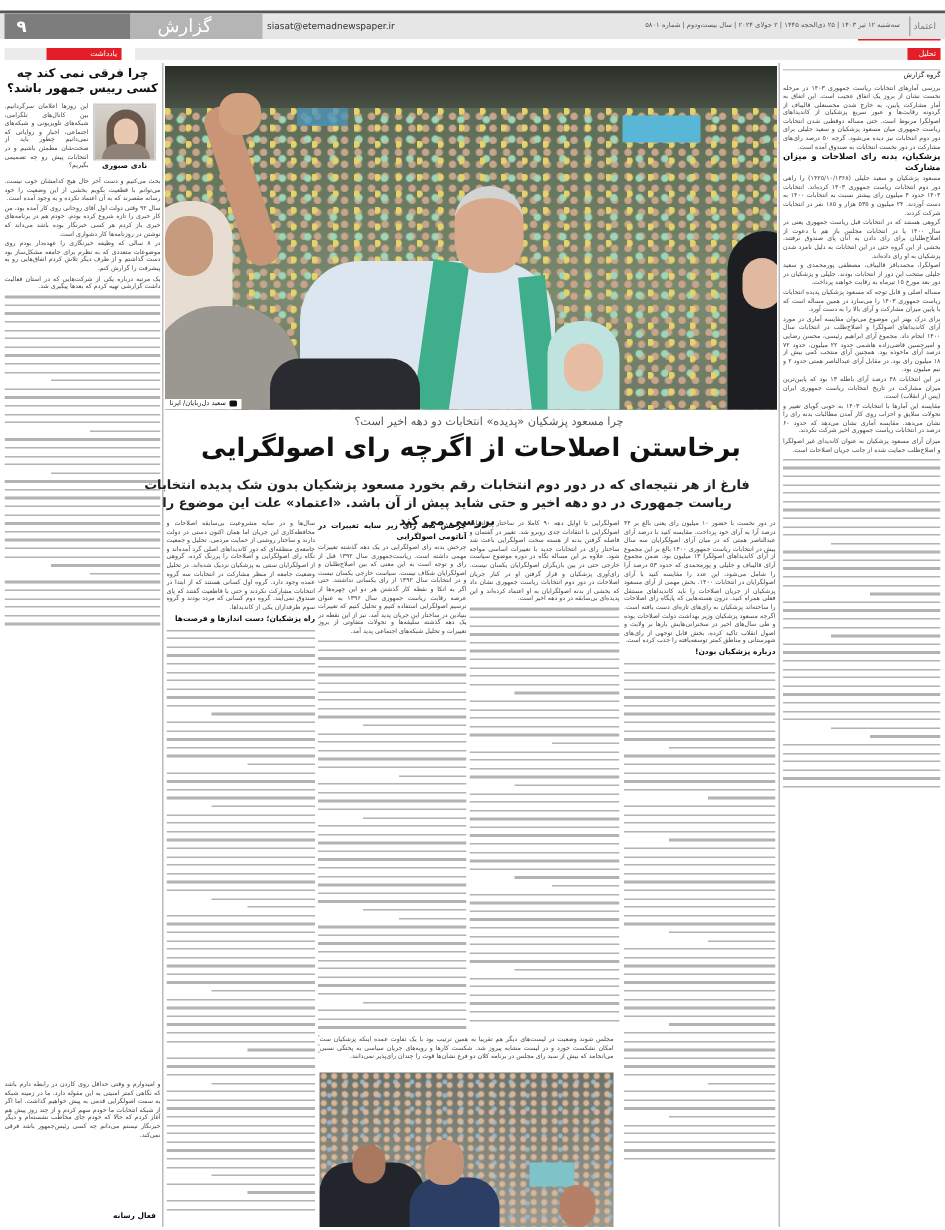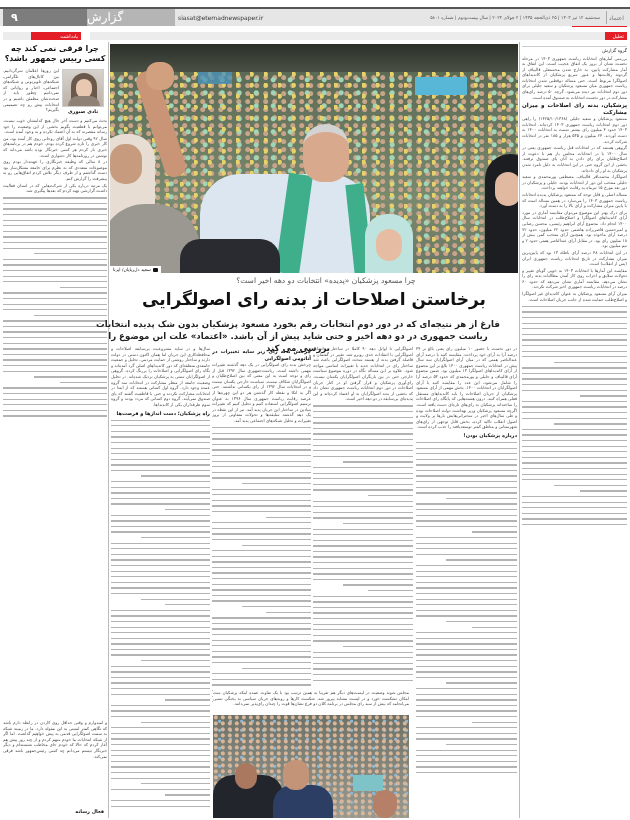--- a/index.html
+++ b/index.html
@@ -3,21 +3,21 @@
 <meta charset="utf-8">
 <style>
   * { box-sizing: border-box; margin: 0; padding: 0; }
   html, body { width: 630px; height: 820px; background: #ffffff; overflow: hidden; }
   body { font-family: "DejaVu Sans", sans-serif; color: #222; position: relative; direction: rtl; }
 
   
   .topline { position: absolute; left: 0; top: 7px; width: 630px; height: 2px; background: #555; }
   .header { position: absolute; left: 0; top: 9px; width: 630px; height: 17px; background: #e6e6e6; direction: ltr; }
   .page-num { position: absolute; left: 3px; top: 0; width: 84px; height: 17px; background: #7d7d7d; color: #fff; font-size: 11px; font-weight: bold; padding-left: 8px; line-height: 17px; direction: ltr; text-align: left; }
-  .section-title { position: absolute; left: 87px; top: 0; width: 88px; height: 17px; background: #b5b5b5; color: #fff; font-size: 12px; line-height: 17px; padding-left: 0; text-align: left; }
+  .section-title { position: absolute; left: 87px; top: 0; width: 88px; height: 17px; background: #b5b5b5; color: #fff; font-size: 12px; line-height: 17px; padding-left: 18px; text-align: left; }
   .email { position: absolute; left: 174px; top: 0; height: 17px; font-size: 6px; line-height: 17px; color: #333; padding-left: 4px; direction: ltr; }
   .dateline { position: absolute; right: 30px; top: 0; height: 17px; font-size: 4.5px; line-height: 17px; color: #555; direction: rtl; }
   .logo { position: absolute; right: 4px; top: 2px; width: 20px; height: 13px; font-size: 6px; color: #777; border-left: 1px solid #aaa; line-height: 13px; text-align: center; }
   .header-redline { position: absolute; right: 3px; top: 26px; width: 55px; height: 1px; background: #e41e26; }
 
   
   .tagbar-left { position: absolute; left: 3px; top: 32px; width: 78px; height: 8px; background: #ececec; }
   .tagbar-right { position: absolute; left: 90px; top: 32px; width: 537px; height: 8px; background: #ececec; }
   .tag { position: absolute; top: 0; height: 8px; background: #e41e26; color: #fff; font-size: 5px; line-height: 8px; padding: 0 3px; }
   .tagbar-left .tag { right: 0; width: 50px; text-align: right; }
@@ -193,21 +193,21 @@
   <div class="woman"></div>
   <div class="woman-face"></div>
   <div class="bald"></div>
   <div class="suit"></div>
   <div class="photo-credit">
     <span class="camera-icon"></span><span>سعید دل‌ربایان/ ایرنا</span>
   </div>
 </div>
 
 <div class="kicker">چرا مسعود پزشکیان «پدیده» انتخابات دو دهه اخیر است؟</div>
-<div class="headline">برخاستن اصلاحات از بدنه رای اصولگرایی</div>
+<div class="headline">برخاستن اصلاحات از اگرچه رای اصولگرایی</div>
 <div class="lead">فارغ از هر نتیجه‌ای که در دور دوم انتخابات رقم بخورد مسعود پزشکیان بدون شک پدیده انتخابات ریاست جمهوری در دو دهه اخیر و حتی شاید پیش از آن باشد. «اعتماد» علت این موضوع را بررسی می کند</div>
 
 <div class="col" style="left:416px; top:346px; width:101px; height:472px;">
   <p>در دور نخست با حضور ۱۰ میلیون رای یعنی بالغ بر ۴۴ درصد آرا به آرای خود پرداخت. مقایسه کنید با درصد آرای عبدالناصر همتی که در میان آرای اصولگرایان سه سال پیش در انتخابات ریاست جمهوری ۱۴۰۰ بالغ بر این مجموع از آرای کاندیداهای اصولگرا ۱۳ میلیون بود. ضمن مجموع آرای قالیباف و جلیلی و پورمحمدی که حدود ۵۳ درصد آرا را شامل می‌شود، این عدد را مقایسه کنید با آرای اصولگرایان در انتخابات ۱۴۰۰. بخش مهمی از آرای مسعود پزشکیان از جریان اصلاحات را باید کاندیداهای مستقل فعلی همراه کنید. درون هسته‌هایی که پایگاه رای اصلاحات را ساخته‌اند پزشکیان به رای‌های تازه‌ای دست یافته است. اگرچه مسعود پزشکیان وزیر بهداشت دولت اصلاحات بوده و طی سال‌های اخیر در سخنرانی‌هایش بارها بر ولایت و اصول انقلاب تاکید کرده، بخش قابل توجهی از رای‌های شهرستانی و مناطق کمتر توسعه‌یافته را جذب کرده است.</p>
   <div class="sub">درباره پزشکیان بودن!</div>
   <div class="filler">
       <div class="filler-line"></div>
       <div class="filler-line"></div>
       <div class="filler-line"></div>
       <div class="filler-line"></div>

